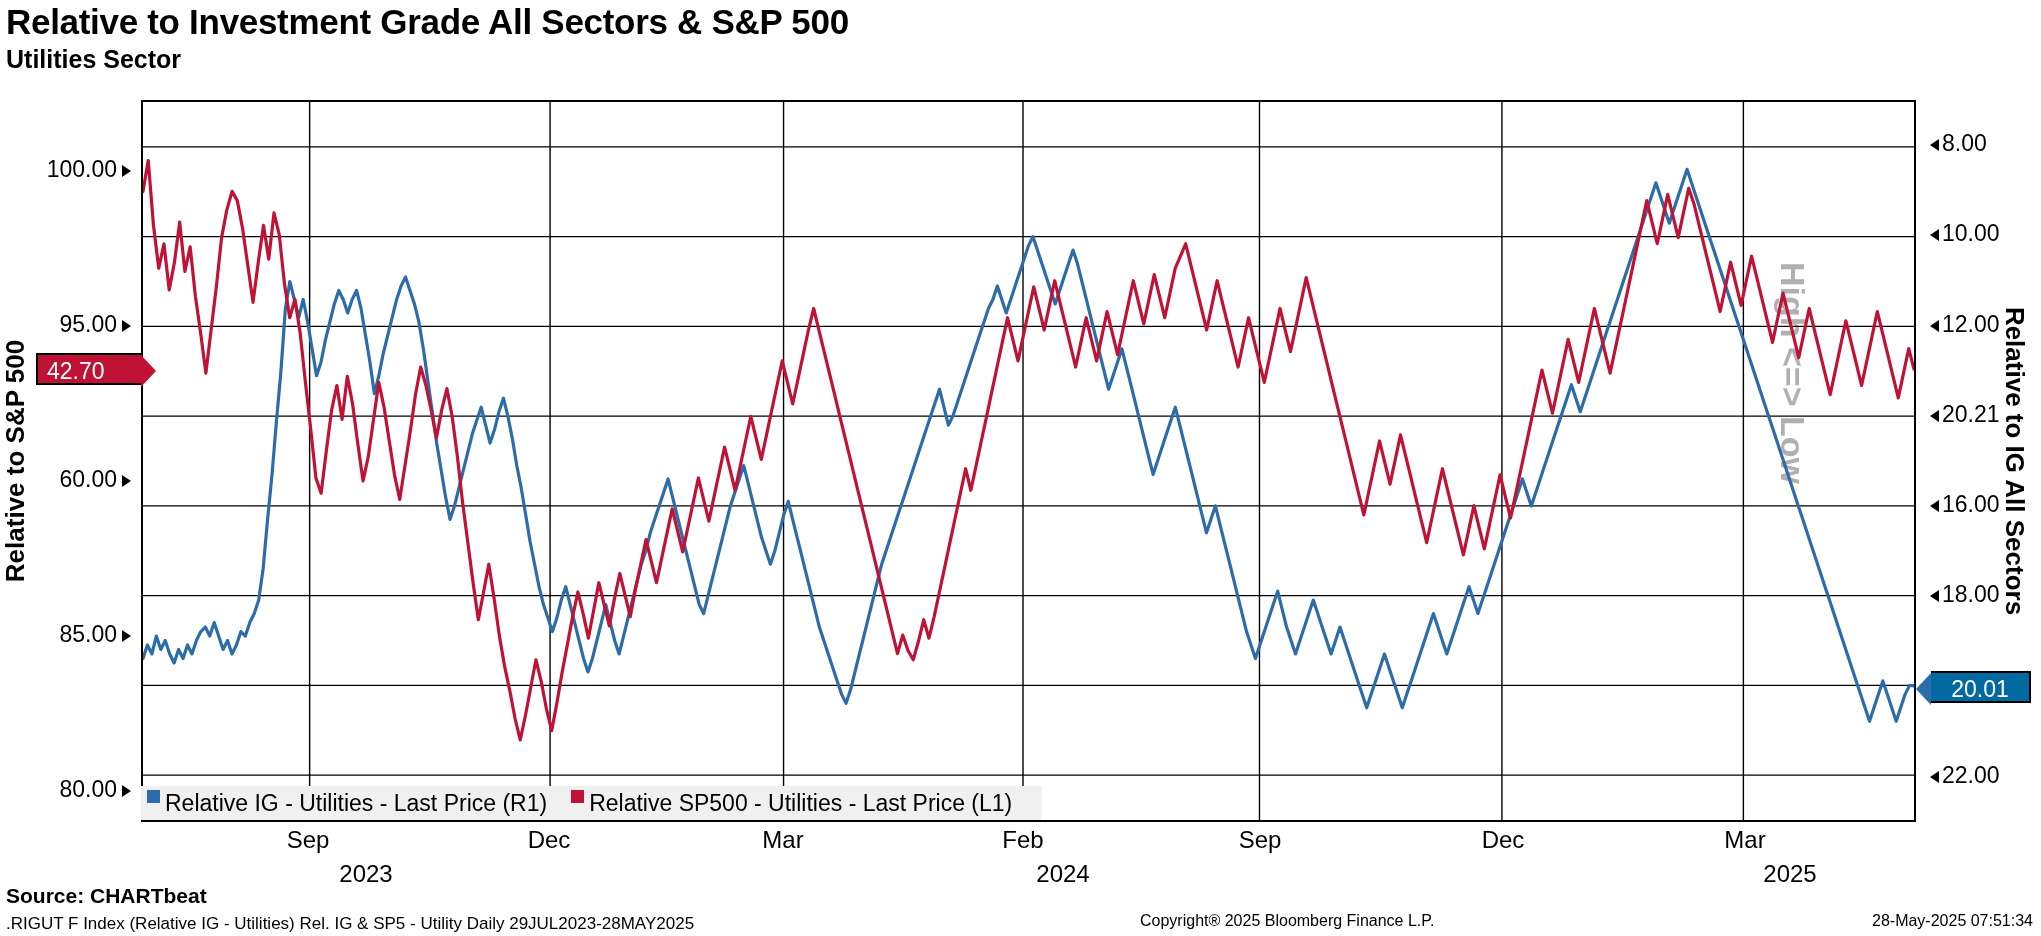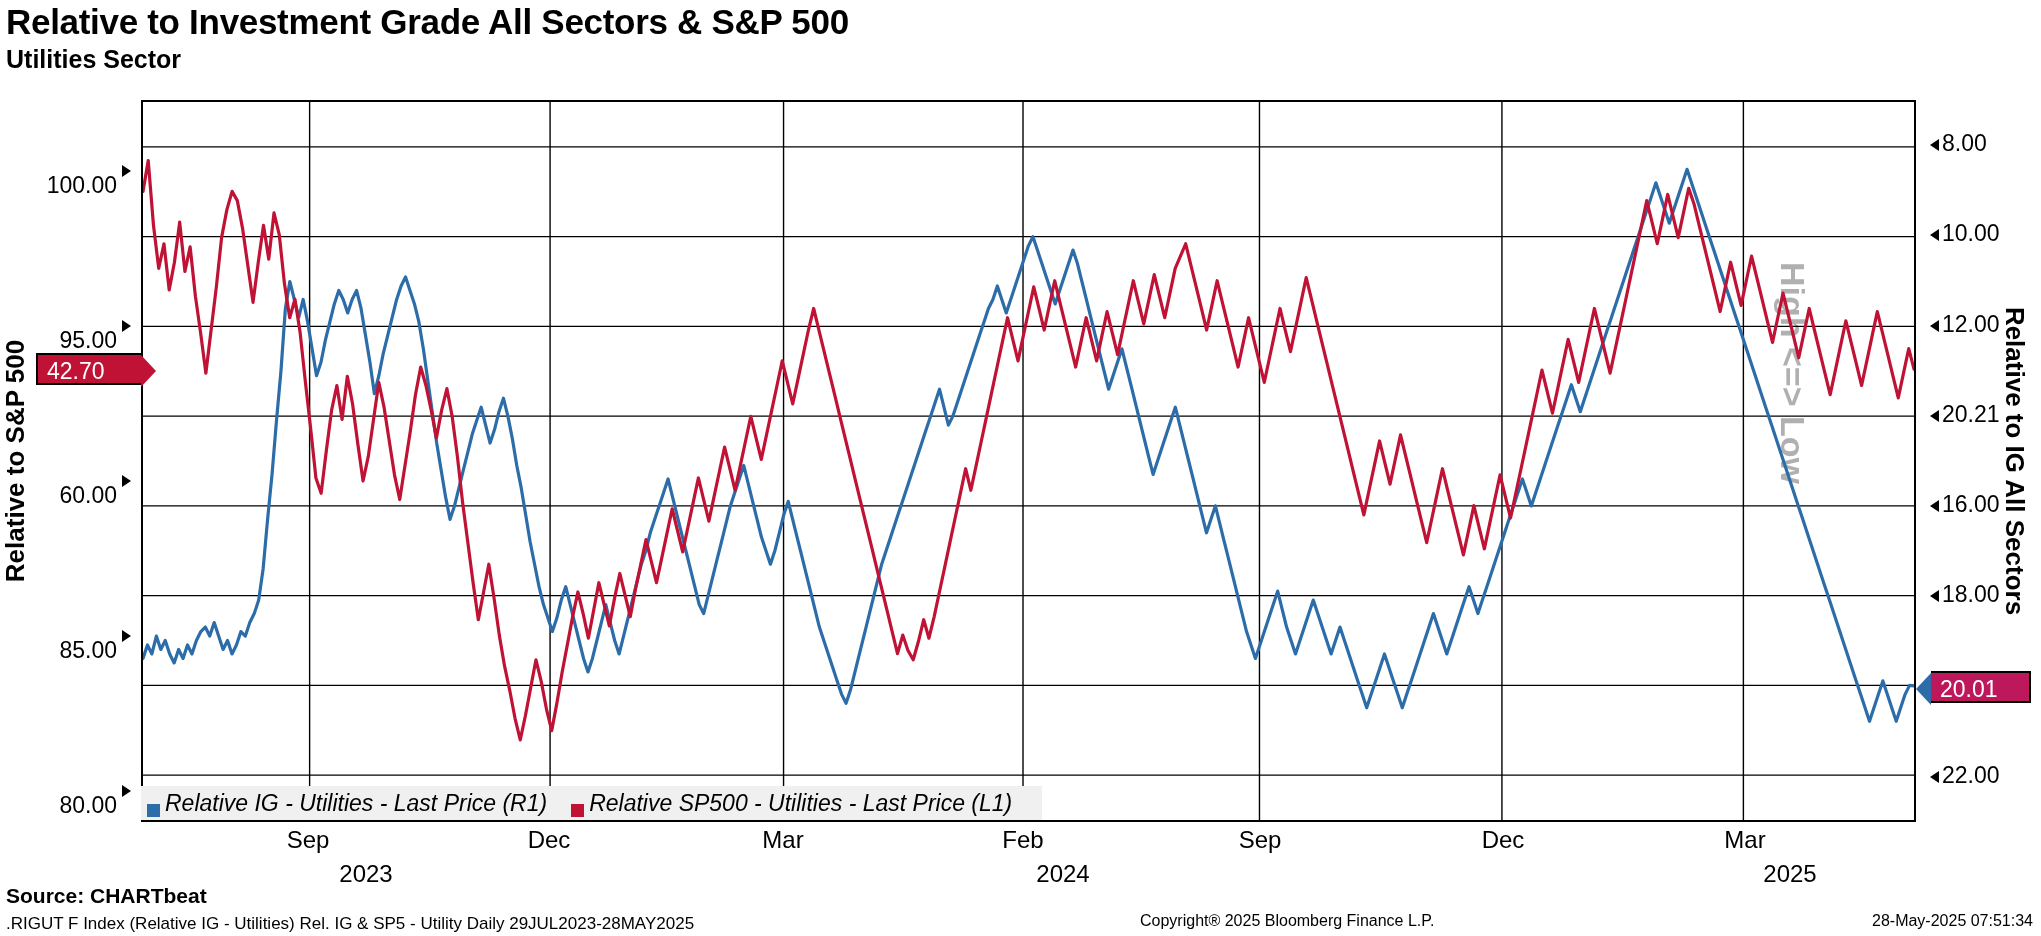--- a/index.html
+++ b/index.html
@@ -15,21 +15,21 @@
   #plot-wrap{position:absolute;left:141px;top:100px;width:1775px;height:722px;}
   #plot-area{position:absolute;inset:0;border:2px solid #000;box-sizing:border-box;background:#fff;overflow:hidden;}
   #grid-svg,#series-svg,#watermark-layer{position:absolute;left:0;top:0;width:100%;height:100%;}
   #watermark-layer{pointer-events:none;}
 
   .wm-text{position:absolute;color:#b0b0b0;font-size:34px;font-weight:bold;white-space:nowrap;
            transform-origin:left top;font-family:"Liberation Sans",sans-serif;}
 
   
   .ytick{position:absolute;font-size:23px;white-space:nowrap;}
-  .ytick-left{right:0;text-align:right;margin-top:16px;}
+  .ytick-left{right:0;text-align:right;}
   .ytick-right{left:0;text-align:right;}
   #y-left-labels{position:absolute;left:0px;top:100px;width:131px;height:722px;}
   #y-right-labels{position:absolute;left:1926px;top:100px;width:110px;height:722px;}
 
   .tickarrow{position:absolute;width:0;height:0;border-top:6px solid transparent;
              border-bottom:6px solid transparent;}
   .arrow-l{border-left:9px solid #000;}
   .arrow-r{border-right:9px solid #000;}
 
   
@@ -40,27 +40,27 @@
       transform:rotate(90deg);transform-origin:0 0;
       font-size:26px;font-weight:bold;text-align:center;line-height:34px;white-space:nowrap;}
 
   
   .value-tag{position:absolute;height:32px;line-height:32px;font-size:23px;color:#fff;
              padding:0 9px;box-sizing:border-box;white-space:nowrap;font-weight:normal;}
   .value-tag .point{position:absolute;top:0;width:0;height:0;
              border-top:16px solid transparent;border-bottom:16px solid transparent;}
   #tag-left{background:#bf1235;border:2px solid #000;border-right:none;}
   #tag-left .point{right:-15px;border-left:15px solid #bf1235;}
-  #tag-right{background:#be185d;border:2px solid #000;border-left:none;}
+  #tag-right{background:#0369a1;border:2px solid #000;border-left:none;text-align:center;}
   #tag-right .point{left:-15px;border-right:15px solid #2b6ca9;}
 
   
   #legend{position:absolute;left:141px;top:786px;height:34px;background:#f0f0f0;
           display:flex;align-items:center;padding:0 6px;box-sizing:border-box;}
-  .legend-entry{display:flex;align-items:flex-end;font-size:23px;white-space:nowrap;margin-right:24px;font-style:italic;}
+  .legend-entry{display:flex;align-items:flex-start;font-size:23px;white-space:nowrap;margin-right:24px;}
   .legend-swatch{width:13px;height:13px;margin-right:5px;display:inline-block;}
 
   
   #x-labels{position:absolute;left:141px;top:826px;width:1775px;height:70px;text-align:right;}
   .xtick-month{position:absolute;font-size:24px;transform:translateX(-50%);white-space:nowrap;}
   .xtick-year{position:absolute;font-size:24px;transform:translateX(-50%);white-space:nowrap;top:34px;}
 
   
   #source{position:absolute;left:6px;top:884px;font-size:21px;font-weight:bold;white-space:nowrap;}
   #desc{position:absolute;left:6px;top:914px;font-size:17px;white-space:nowrap;}

